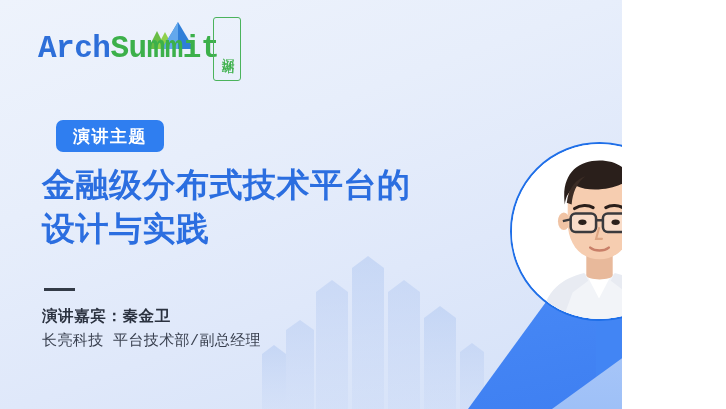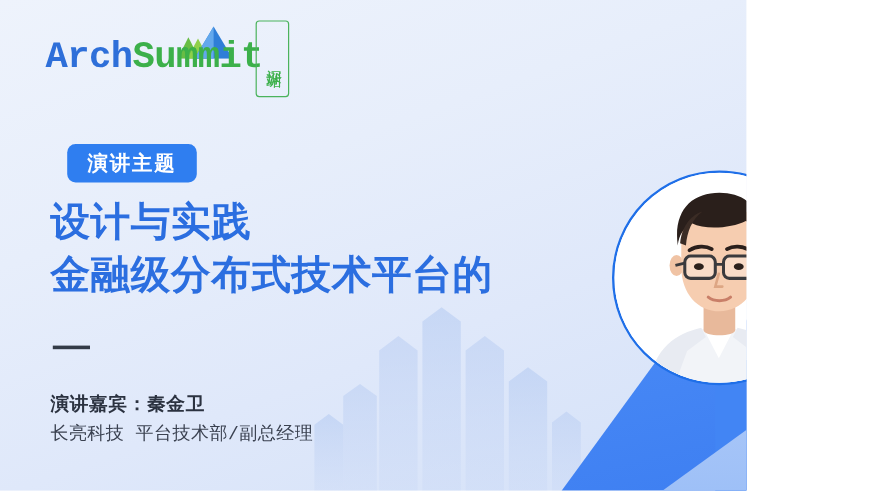--- a/index.html
+++ b/index.html
@@ -139,21 +139,20 @@
     top: 305px;
     width: 400px;
   }
   .speaker-name {
     font-size: 15.5px;
     font-weight: bold;
     color: #2b3240;
     letter-spacing: 0.6px;
     line-height: 1.55;
     white-space: nowrap;
-    margin-top: 21px;
   }
   .speaker-role {
     font-size: 15px;
     font-weight: normal;
     color: #3a4150;
     letter-spacing: 0.4px;
     line-height: 1.75;
     white-space: nowrap;
   }
 
@@ -233,22 +232,22 @@
       <span>深圳站</span>
     </div>
 
   </div>
 
   <div class="topic-pill">
     <span>演讲主题</span>
   </div>
 
   <div class="title">
+    <span class="title-line">金融级分布式技术平台的</span>
     <span class="title-line">设计与实践</span>
-    <span class="title-line">金融级分布式技术平台的</span>
   </div>
 
   <div class="divider"></div>
 
   <div class="speaker">
     <div class="speaker-name">演讲嘉宾：秦金卫</div>
     <div class="speaker-role">长亮科技 平台技术部/副总经理</div>
   </div>
 
   <div class="portrait">

